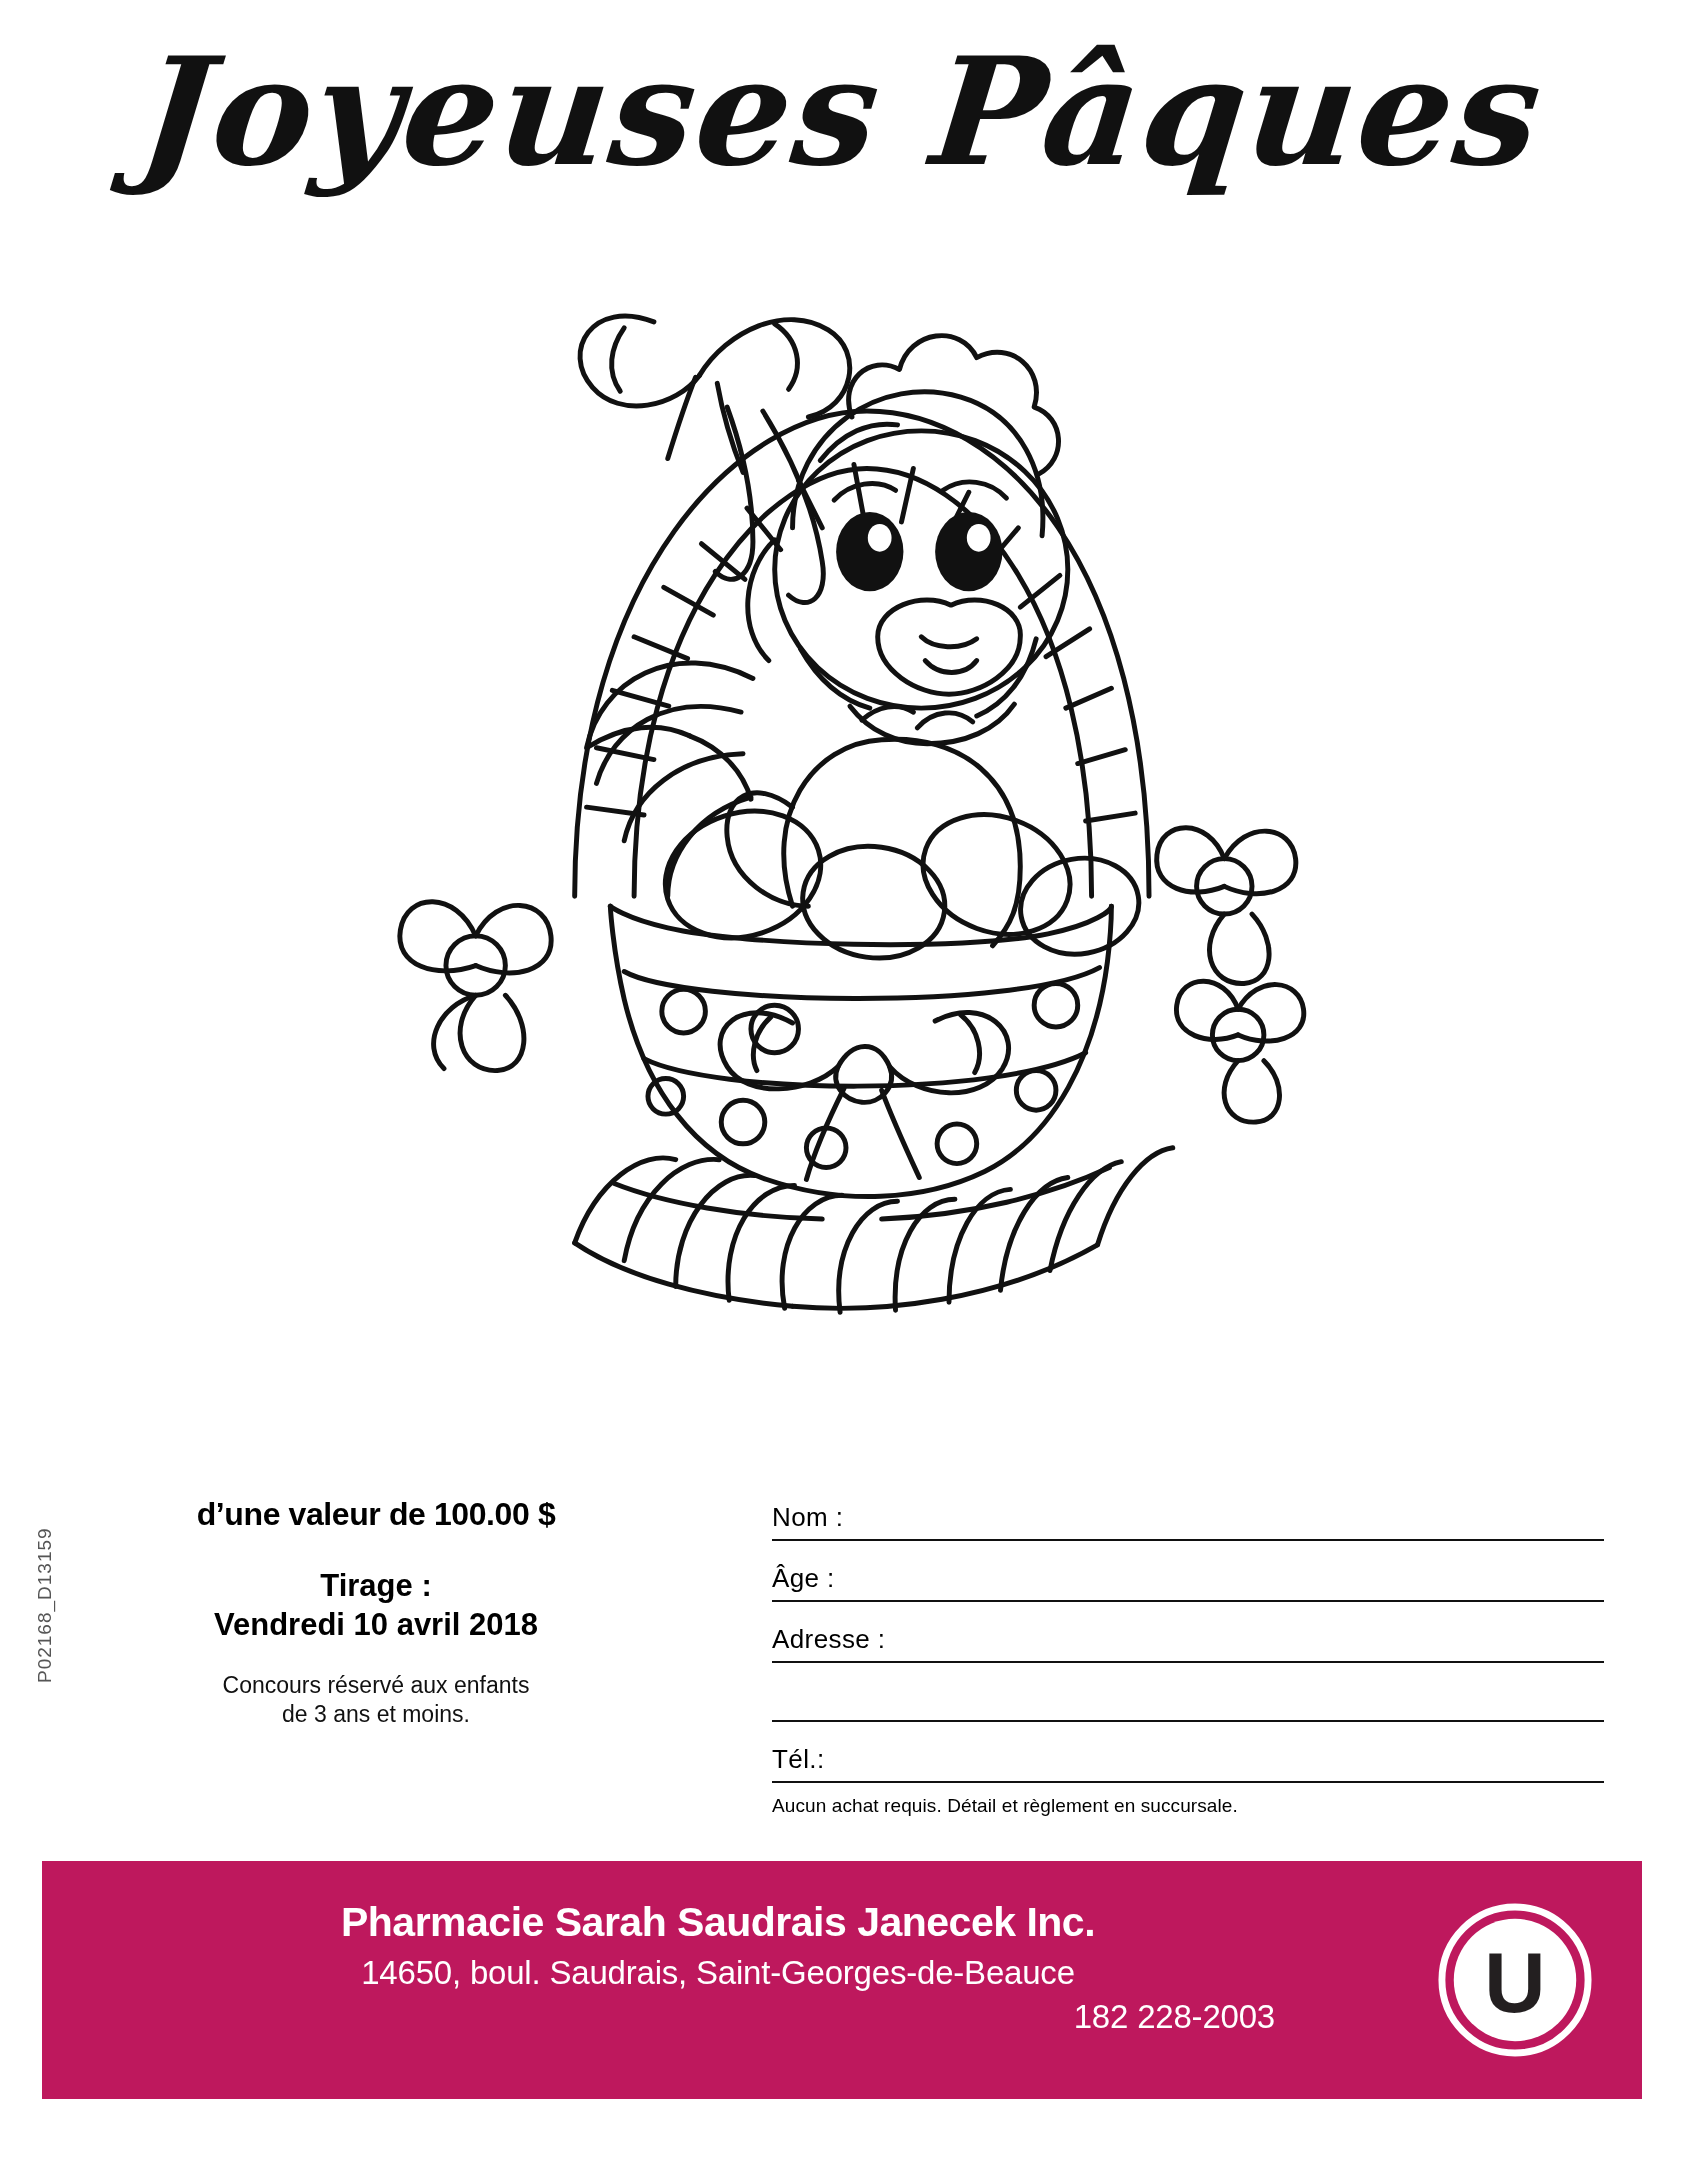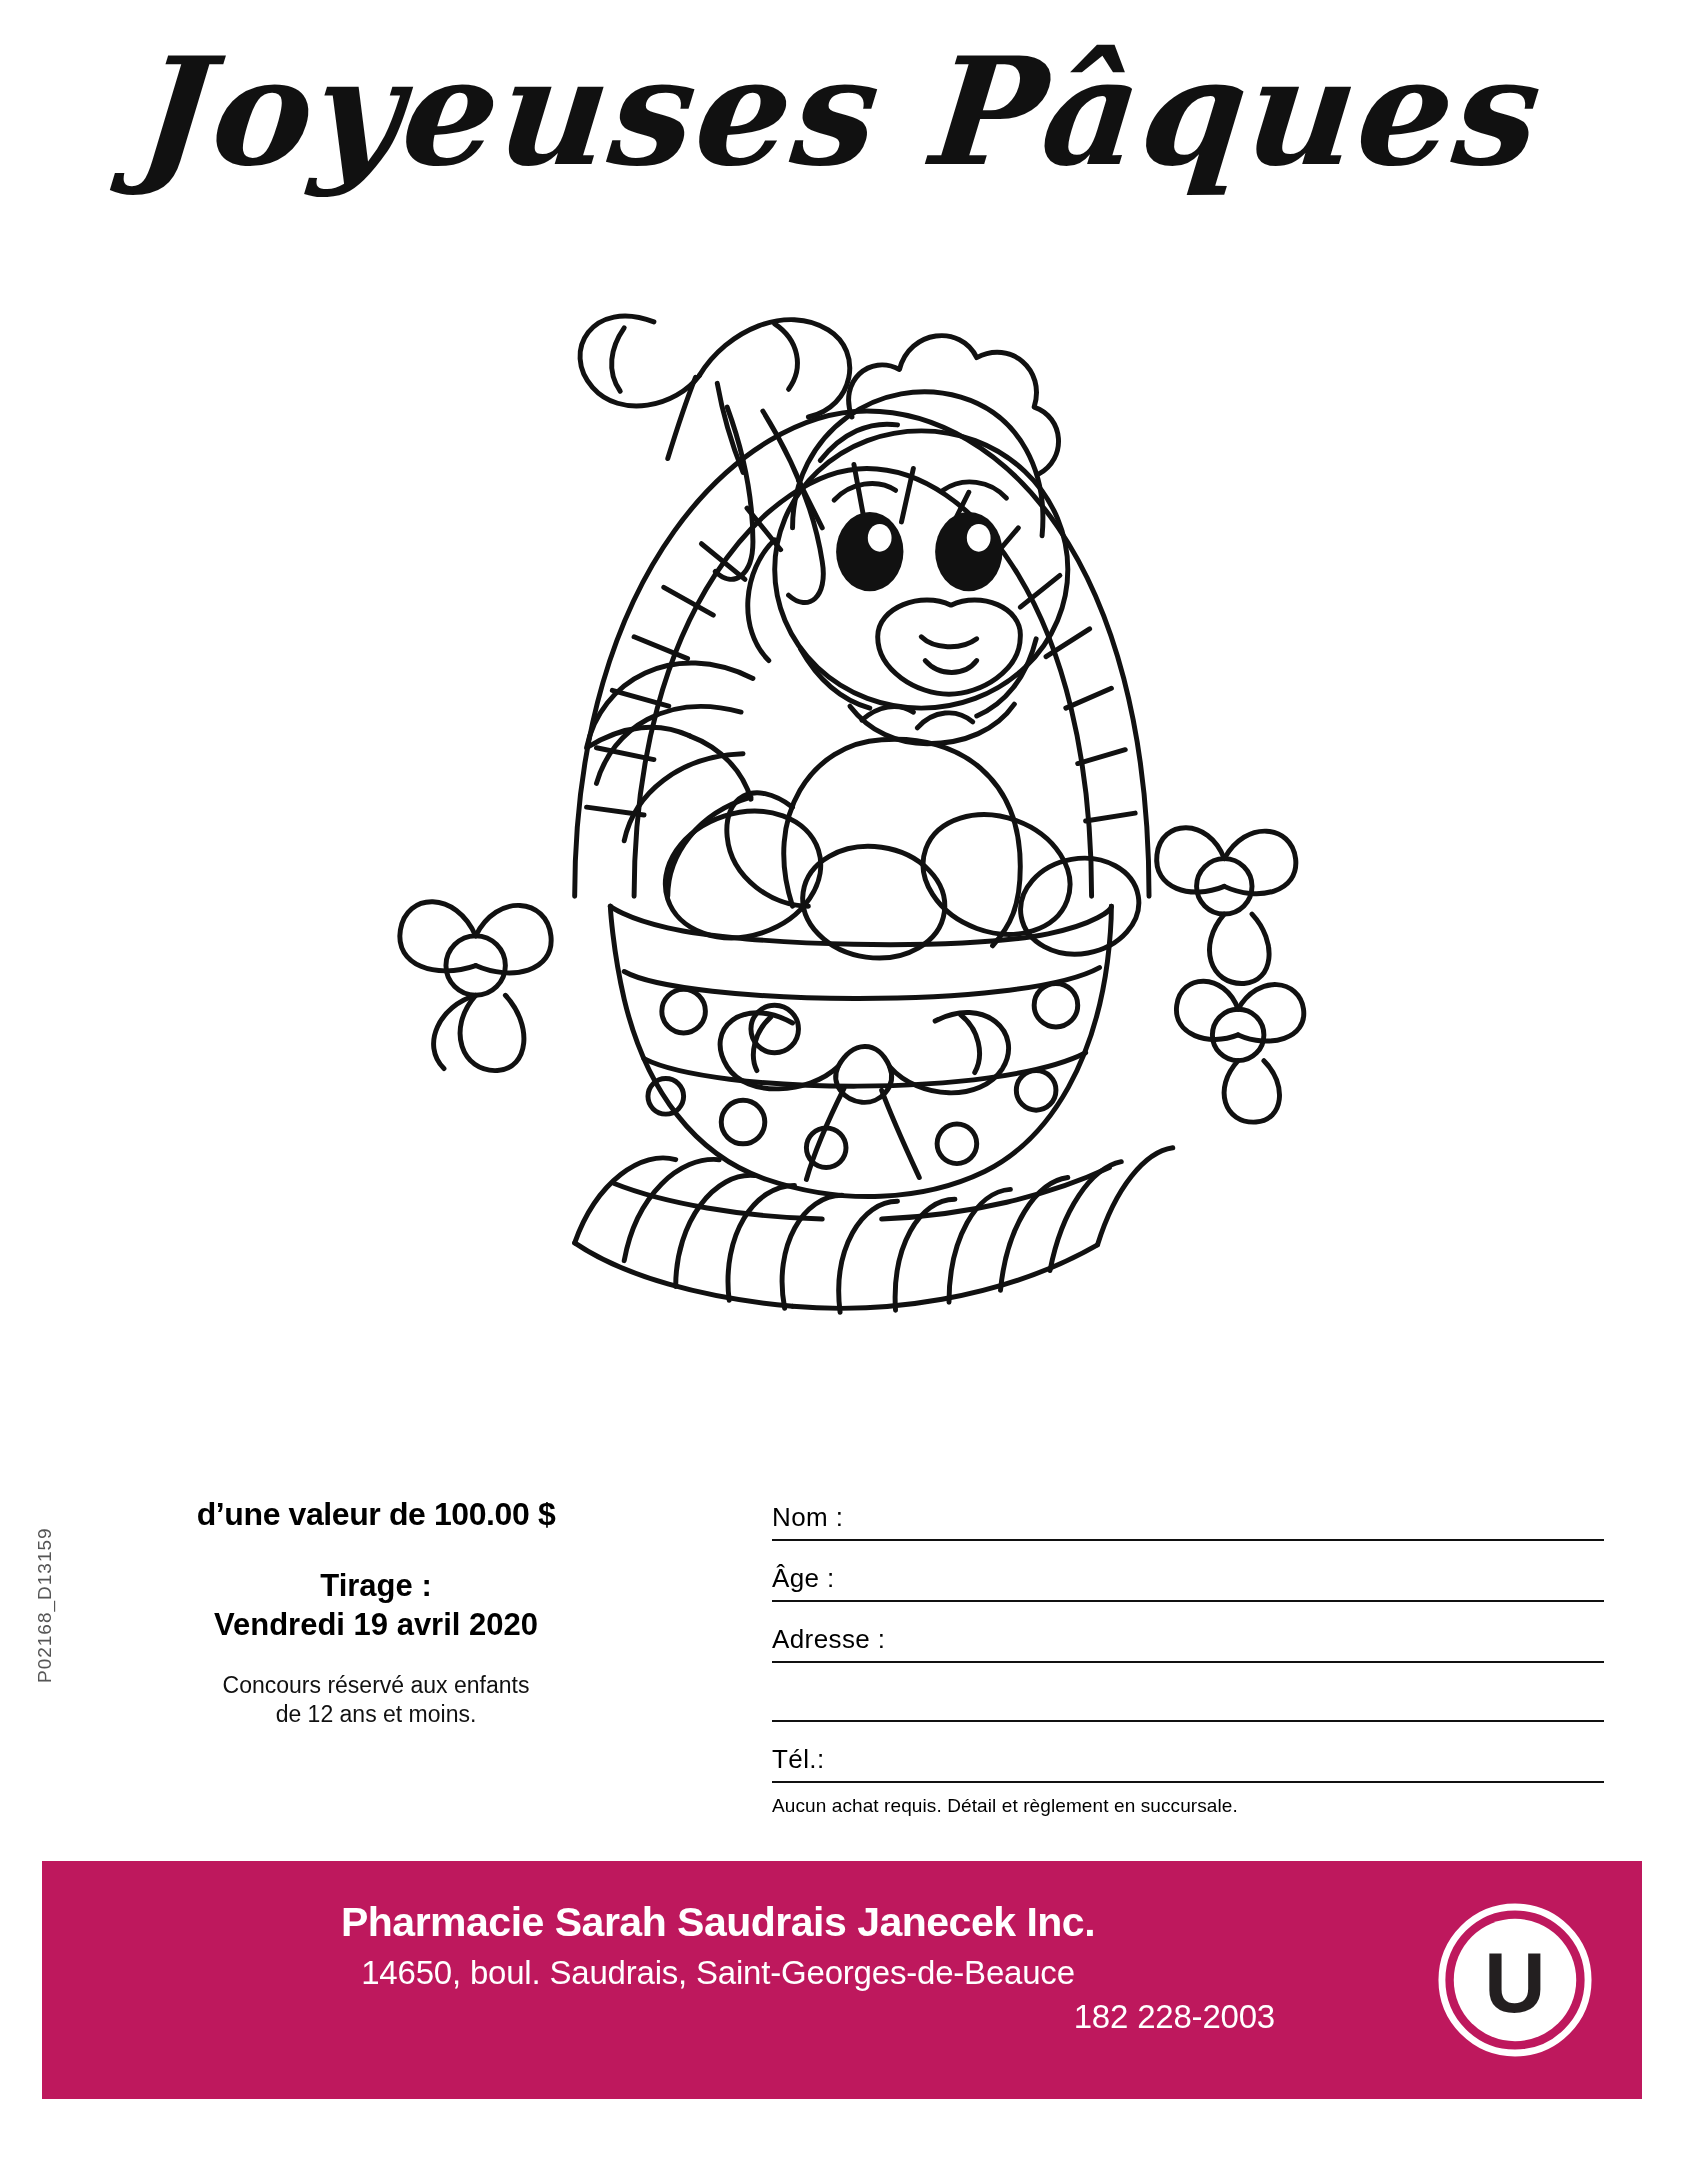--- a/index.html
+++ b/index.html
@@ -318,24 +318,24 @@
       <path d="M290 980 C 340 1000, 420 1014, 500 1016"></path>
       <path d="M560 1016 C 650 1012, 730 992, 790 964"></path>
     </svg>
   </div>
 
   <div class="side-code">P02168_D13159</div>
 
   <div class="promo">
     <div class="value">d’une valeur de 100.00 $</div>
     <div class="draw-label">Tirage :</div>
-    <div class="draw-date">Vendredi 19 avril 2020</div>
+    <div class="draw-date">Vendredi 10 avril 2018</div>
     <div class="fineprint">
       <div>Concours réservé aux enfants</div>
-      <div>de 12 ans et moins.</div>
+      <div>de 3 ans et moins.</div>
     </div>
   </div>
 
   <div class="form">
     <div class="field">
       <span class="label">Nom :</span>
       <span class="rule"></span>
     </div>
     <div class="field">
       <span class="label">Âge :</span>

